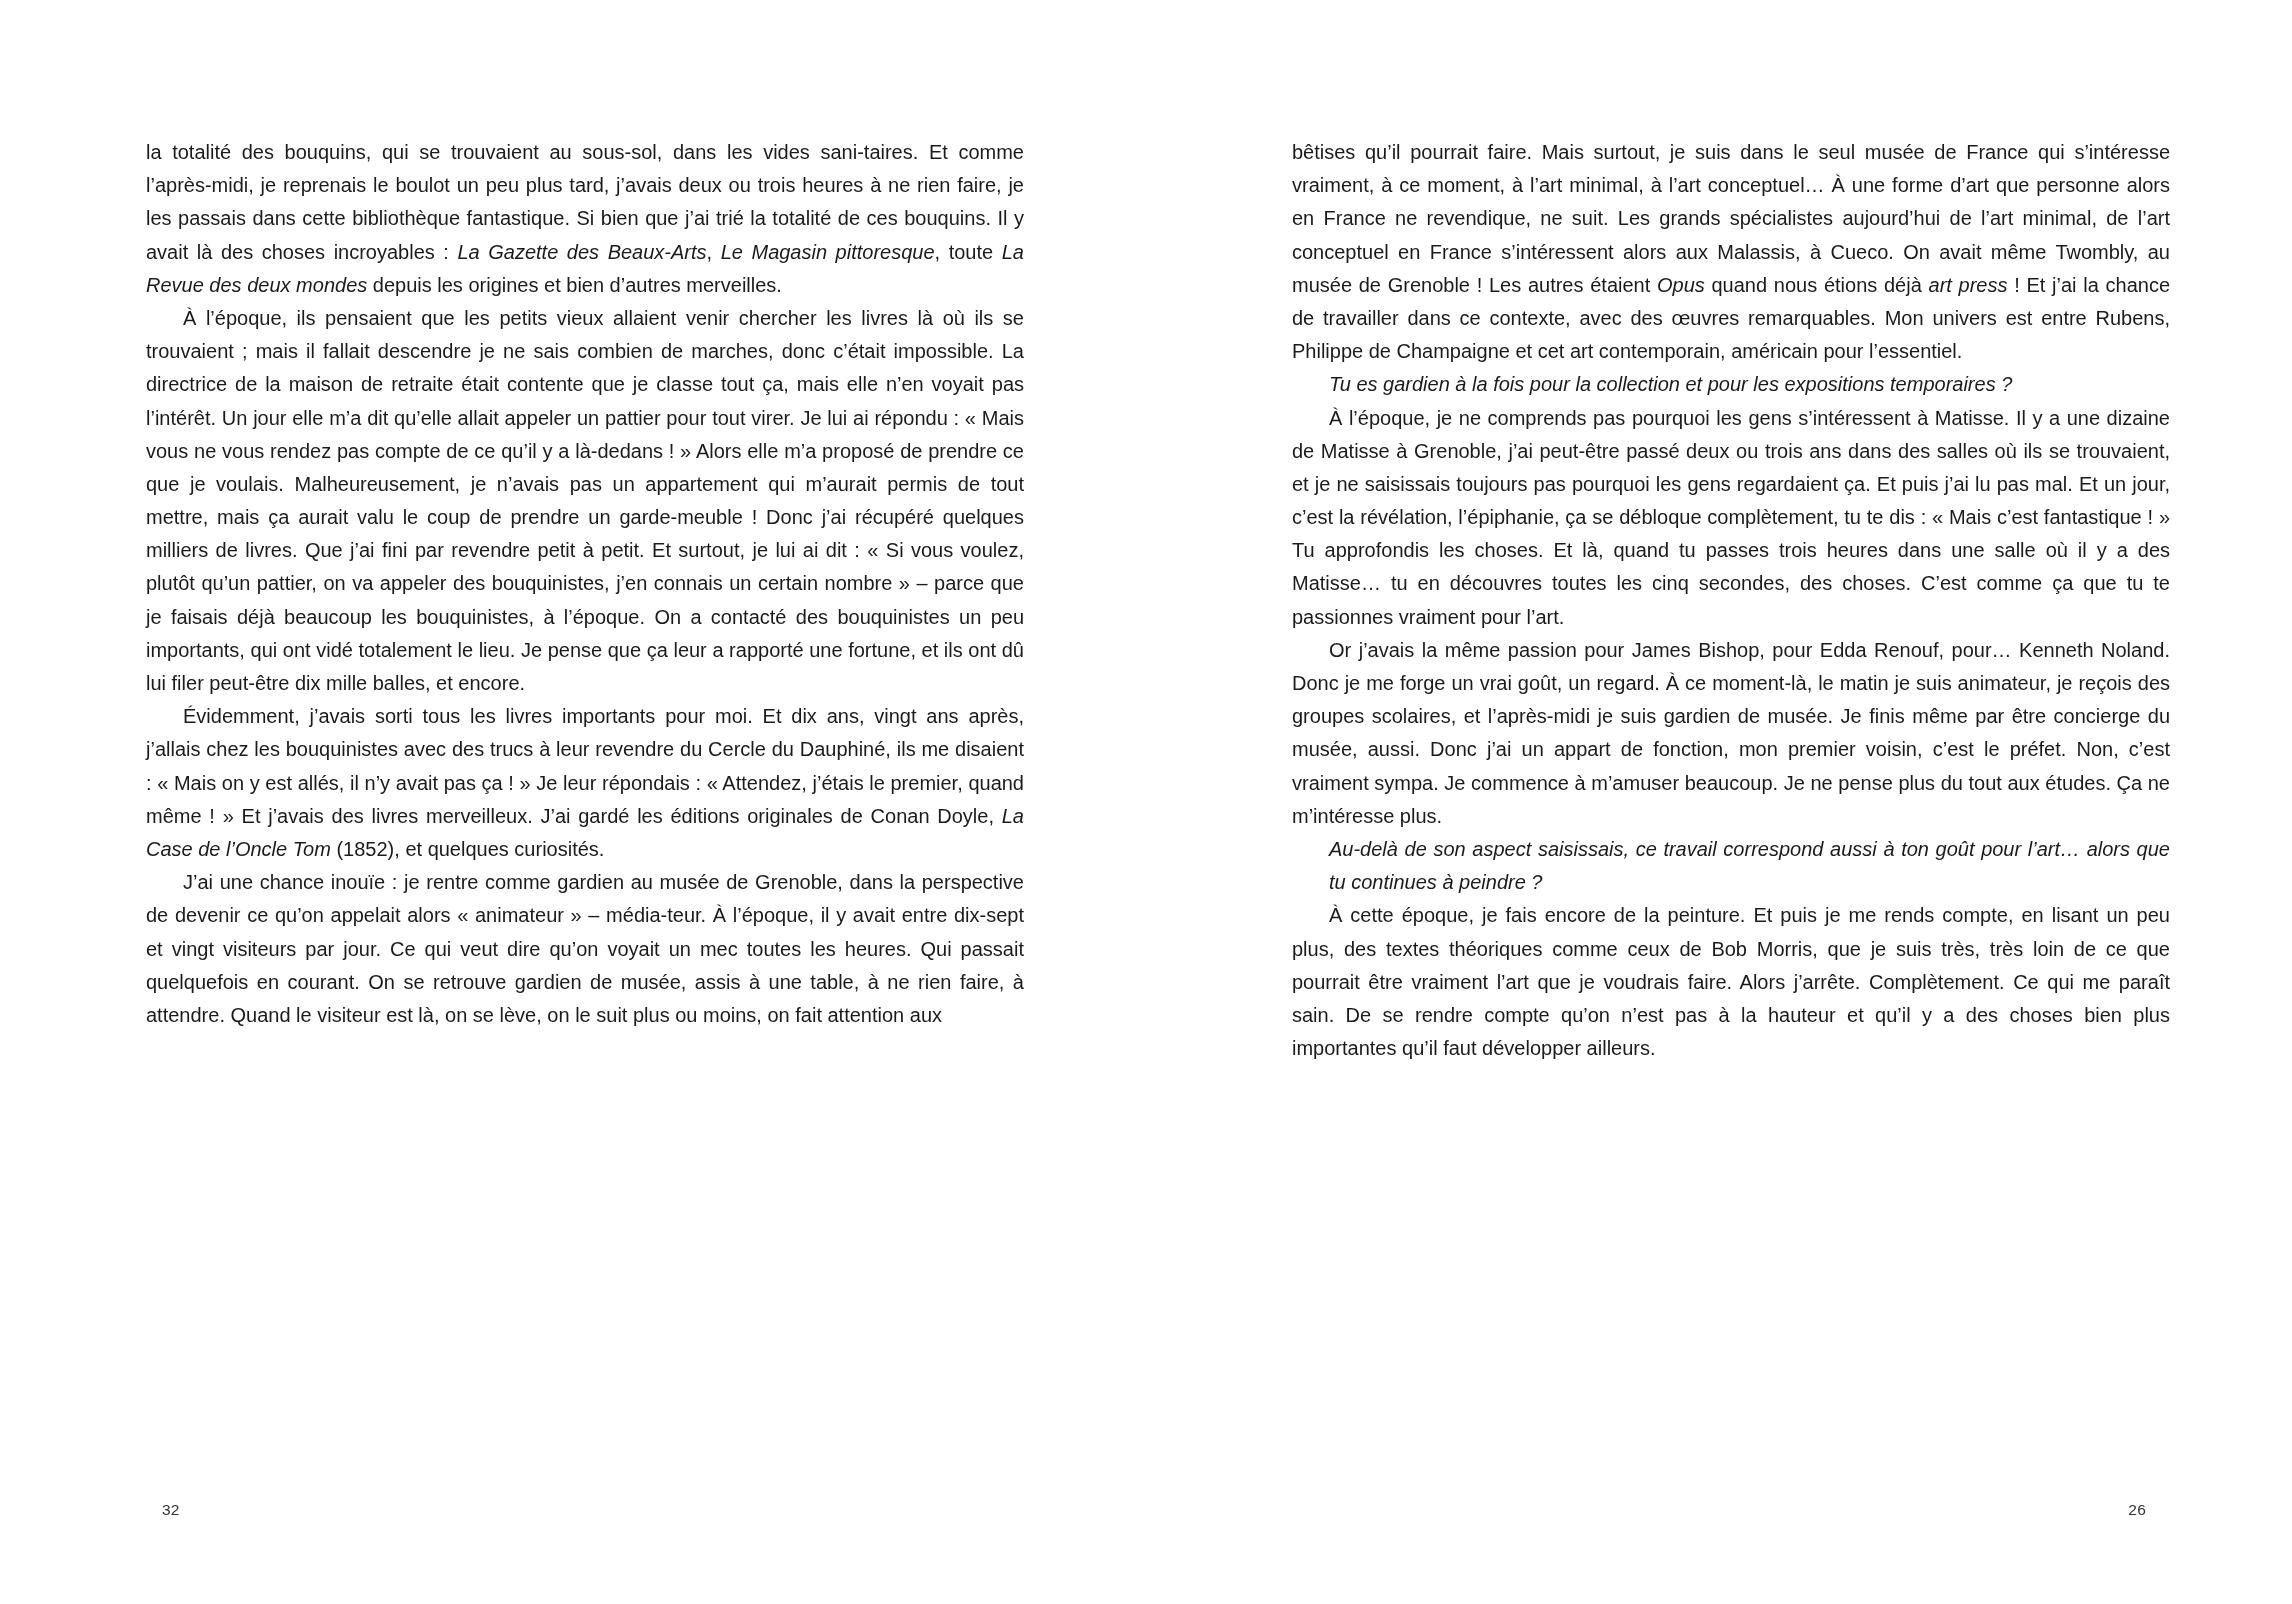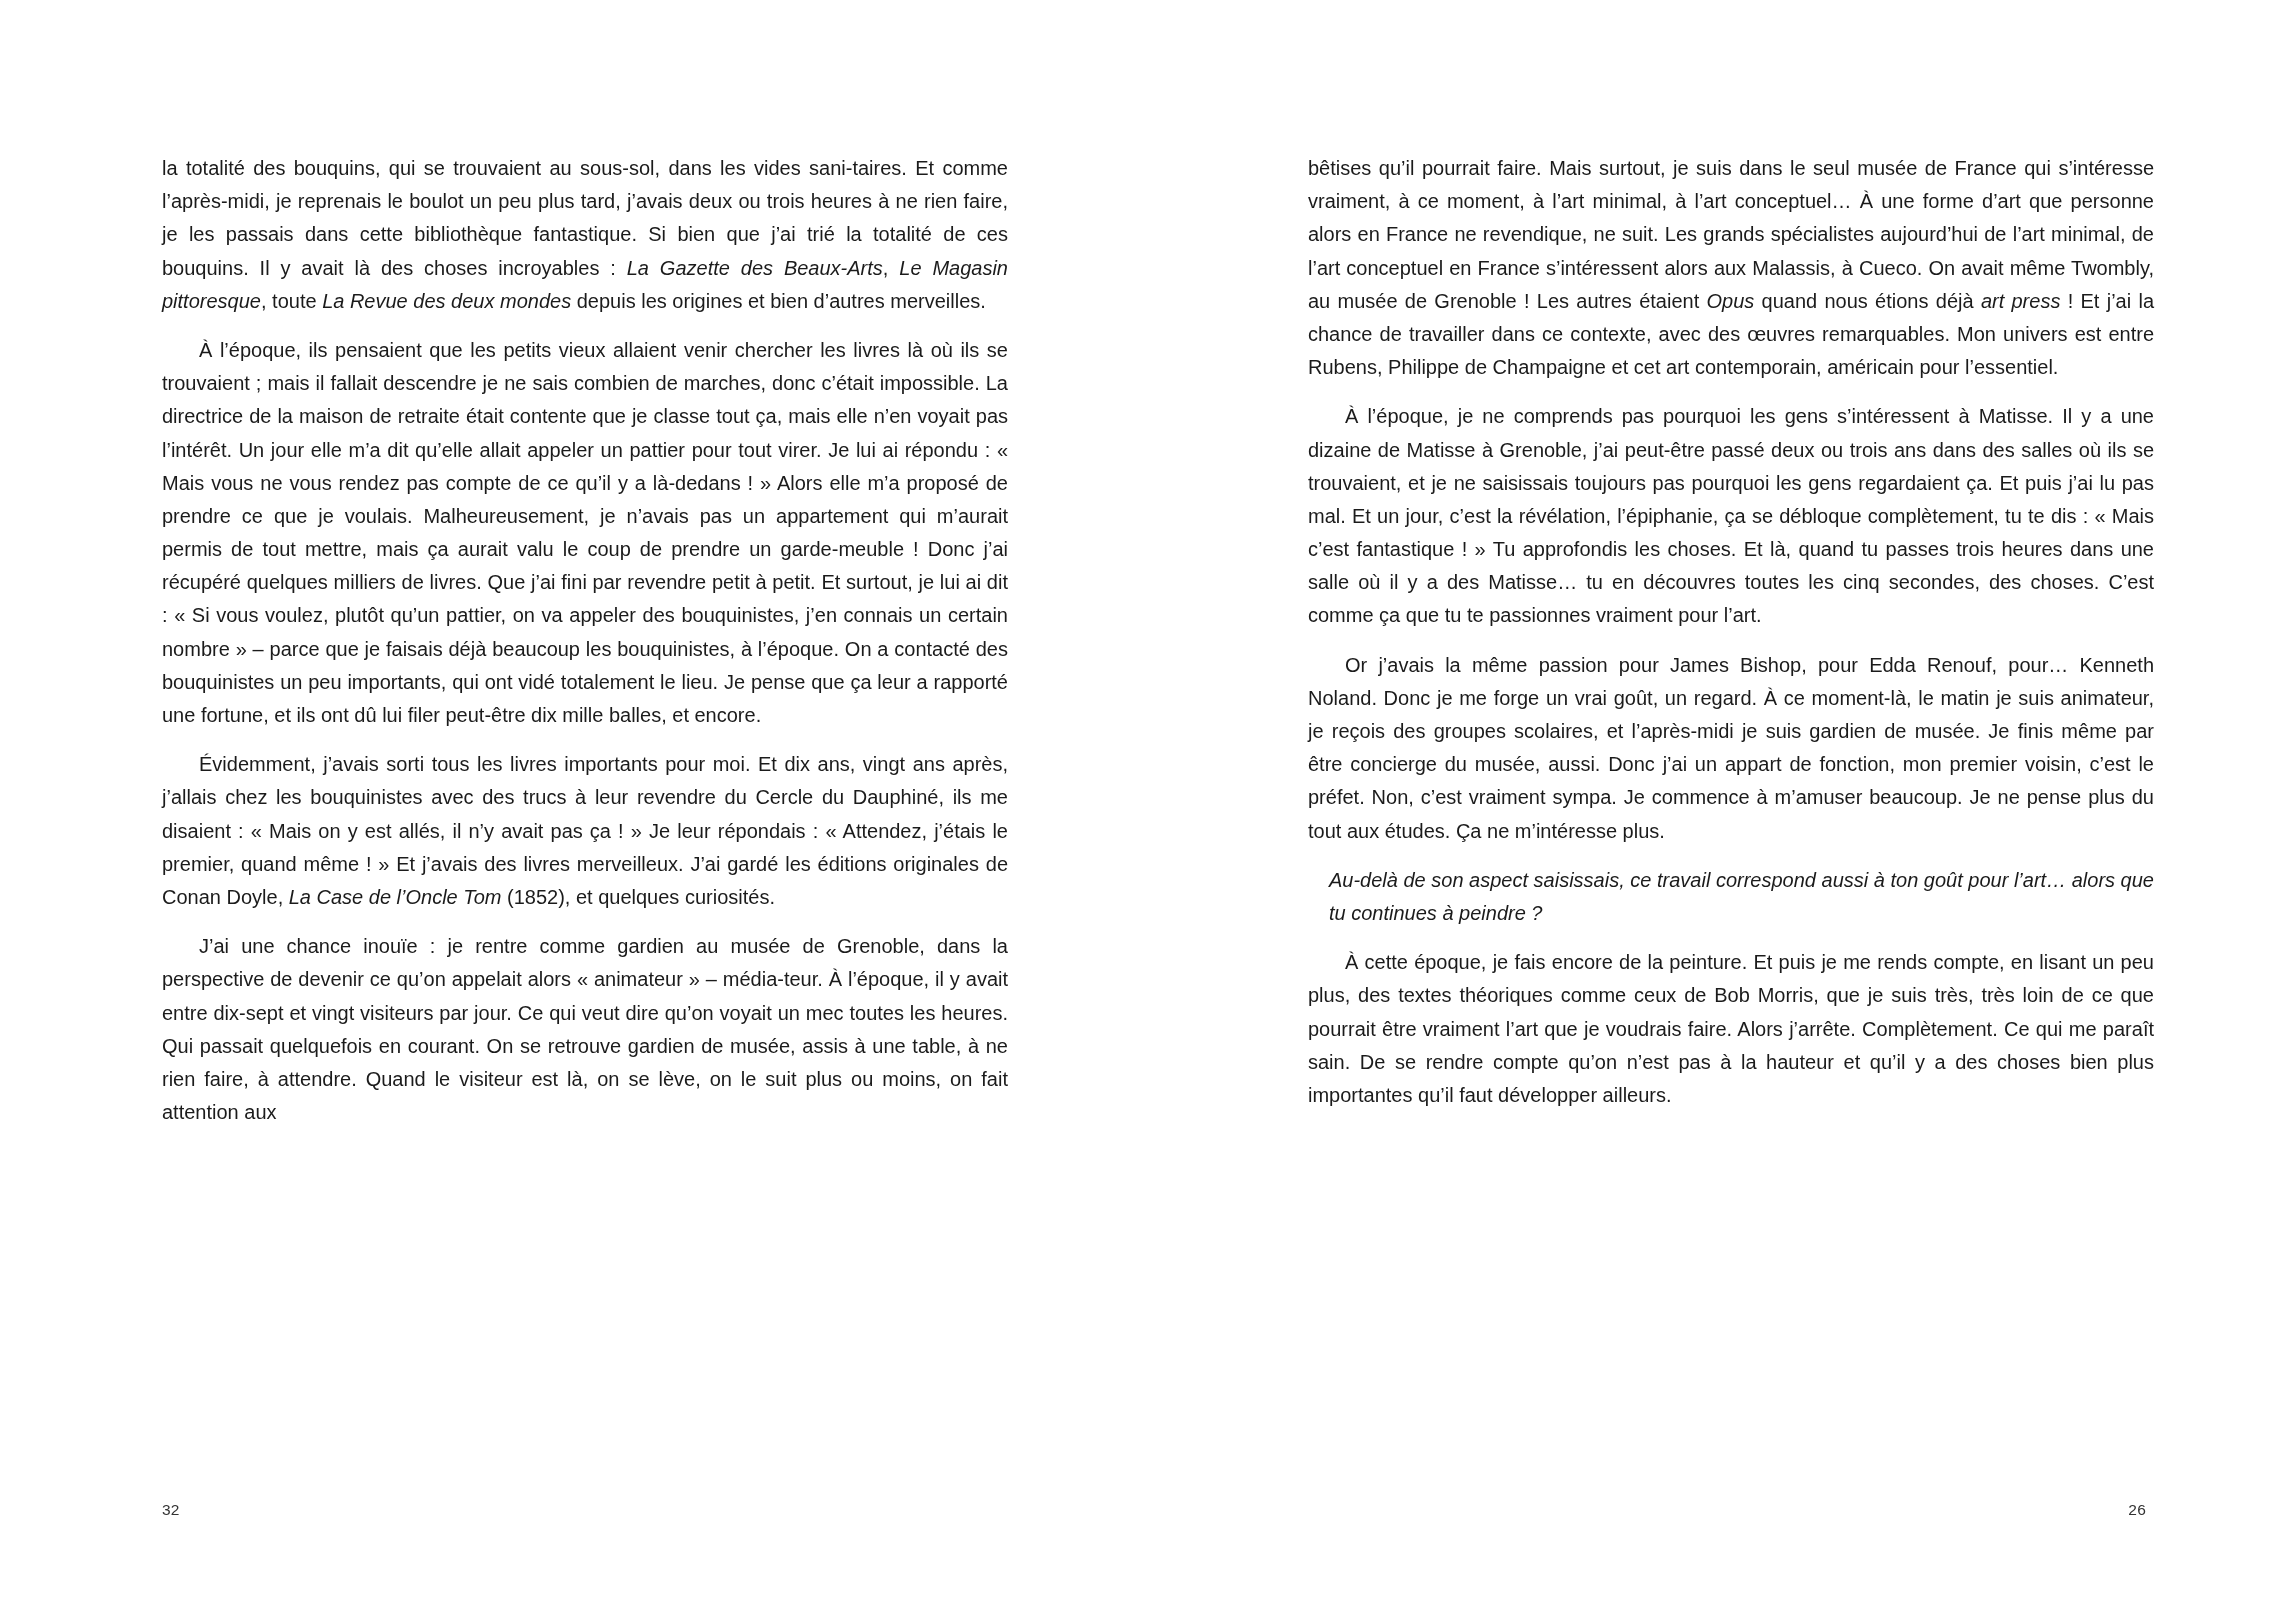--- a/index.html
+++ b/index.html
@@ -39,21 +39,21 @@
     line-height: 1.66;
     text-align: justify;
     text-justify: inter-word;
     hyphens: manual;
     color: #1b1b1b;
   }
   .page-right .column {
     width: 878px;
   }
   p {
-    margin: 16px;
+    margin: 0;
     text-indent: 37px;
   }
   p.noindent {
     text-indent: 0;
   }
   p.question {
     text-indent: 0;
     margin-left: 37px;
     padding-left: 0;
     text-align: justify;
@@ -86,20 +86,21 @@
         <p><span>À l’époque, ils pensaient que les petits vieux allaient venir chercher les livres là où ils se trouvaient ; mais il fallait descendre je ne sais combien de marches, donc c’était impossible. La directrice de la maison de retraite était contente que je classe tout ça, mais elle n’en voyait pas l’intérêt. Un jour elle m’a dit qu’elle allait appeler un pattier pour tout virer. Je lui ai répondu : « Mais vous ne vous rendez pas compte de ce qu’il y a là-dedans ! » Alors elle m’a proposé de prendre ce que je voulais. Malheureusement, je n’avais pas un appartement qui m’aurait permis de tout mettre, mais ça aurait valu le coup de prendre un garde-meuble ! Donc j’ai récupéré quelques milliers de livres. Que j’ai fini par revendre petit à petit. Et surtout, je lui ai dit : « Si vous voulez, plutôt qu’un pattier, on va appeler des bouquinistes, j’en connais un certain nombre » – parce que je faisais déjà beaucoup les bouquinistes, à l’époque. On a contacté des bouquinistes un peu importants, qui ont vidé totalement le lieu. Je pense que ça leur a rapporté une fortune, et ils ont dû lui filer peut-être dix mille balles, et encore.</span></p>
         <p><span>Évidemment, j’avais sorti tous les livres importants pour moi. Et dix ans, vingt ans après, j’allais chez les bouquinistes avec des trucs à leur revendre du Cercle du Dauphiné, ils me disaient : « Mais on y est allés, il n’y avait pas ça ! » Je leur répondais : « Attendez, j’étais le premier, quand même ! » Et j’avais des livres merveilleux. J’ai gardé les éditions originales de Conan Doyle, </span><em>La Case de l’Oncle Tom</em><span> (1852), et quelques curiosités.</span></p>
         <p><span>J’ai une chance inouïe : je rentre comme gardien au musée de Grenoble, dans la perspective de devenir ce qu’on appelait alors « animateur » – média-teur. À l’époque, il y avait entre dix-sept et vingt visiteurs par jour. Ce qui veut dire qu’on voyait un mec toutes les heures. Qui passait quelquefois en courant. On se retrouve gardien de musée, assis à une table, à ne rien faire, à attendre. Quand le visiteur est là, on se lève, on le suit plus ou moins, on fait attention aux</span></p>
       </div>
     <div class="folio folio-left">32</div>
   </div>
 
   <div class="page page-right">
     <div class="column" id="col-right">
         <p class="noindent"><span>bêtises qu’il pourrait faire. Mais surtout, je suis dans le seul musée de France qui s’intéresse vraiment, à ce moment, à l’art minimal, à l’art conceptuel… À une forme d’art que personne alors en France ne revendique, ne suit. Les grands spécialistes aujourd’hui de l’art minimal, de l’art conceptuel en France s’intéressent alors aux Malassis, à Cueco. On avait même Twombly, au musée de Grenoble ! Les autres étaient </span><em>Opus</em><span> quand nous étions déjà </span><em>art press</em><span> ! Et j’ai la chance de travailler dans ce contexte, avec des œuvres remarquables. Mon univers est entre Rubens, Philippe de Champaigne et cet art contemporain, américain pour l’essentiel.</span></p>
+        <p class="question"><em>Tu es gardien à la fois pour la collection et pour les expositions temporaires ?</em></p>
         <p><span>À l’époque, je ne comprends pas pourquoi les gens s’intéressent à Matisse. Il y a une dizaine de Matisse à Grenoble, j’ai peut-être passé deux ou trois ans dans des salles où ils se trouvaient, et je ne saisissais toujours pas pourquoi les gens regardaient ça. Et puis j’ai lu pas mal. Et un jour, c’est la révélation, l’épiphanie, ça se débloque complètement, tu te dis : « Mais c’est fantastique ! » Tu approfondis les choses. Et là, quand tu passes trois heures dans une salle où il y a des Matisse… tu en découvres toutes les cinq secondes, des choses. C’est comme ça que tu te passionnes vraiment pour l’art.</span></p>
         <p><span>Or j’avais la même passion pour James Bishop, pour Edda Renouf, pour… Kenneth Noland. Donc je me forge un vrai goût, un regard. À ce moment-là, le matin je suis animateur, je reçois des groupes scolaires, et l’après-midi je suis gardien de musée. Je finis même par être concierge du musée, aussi. Donc j’ai un appart de fonction, mon premier voisin, c’est le préfet. Non, c’est vraiment sympa. Je commence à m’amuser beaucoup. Je ne pense plus du tout aux études. Ça ne m’intéresse plus.</span></p>
         <p class="question"><em>Au-delà de son aspect saisissais, ce travail correspond aussi à ton goût pour l’art… alors que tu continues à peindre ?</em></p>
         <p><span>À cette époque, je fais encore de la peinture. Et puis je me rends compte, en lisant un peu plus, des textes théoriques comme ceux de Bob Morris, que je suis très, très loin de ce que pourrait être vraiment l’art que je voudrais faire. Alors j’arrête. Complètement. Ce qui me paraît sain. De se rendre compte qu’on n’est pas à la hauteur et qu’il y a des choses bien plus importantes qu’il faut développer ailleurs.</span></p>
       </div>
     <div class="folio folio-right">26</div>
   </div>
 
 </div>
 

